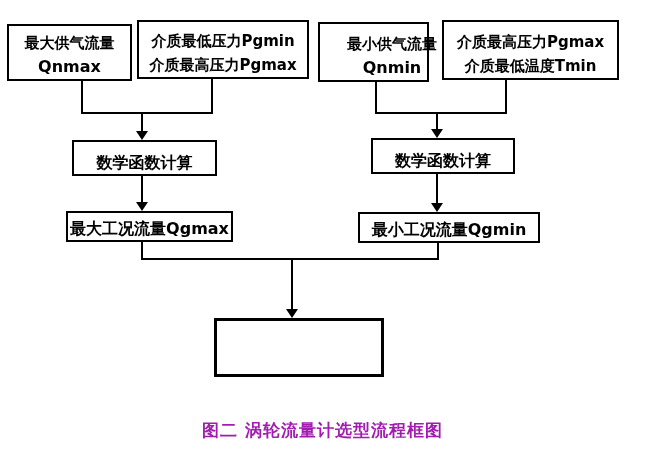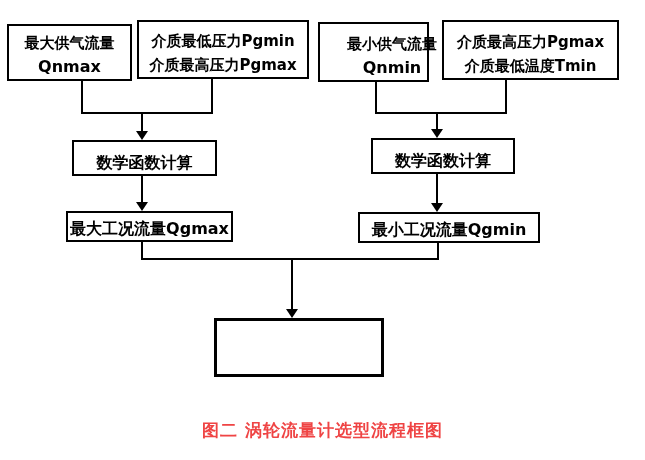--- a/index.html
+++ b/index.html
@@ -55,21 +55,21 @@
   #node-qgmin     { left: 358px; top: 212px; width: 182px; height: 31px; font-size: 16px; }
   #node-result    { left: 214px; top: 318px; width: 170px; height: 59px; line-height: 25px; }
   .caption {
     position: absolute;
     left: 0;
     top: 419px;
     width: 645px;
     text-align: center;
     font-weight: 700;
     font-size: 17px;
-    color: #ef4444;
+    color: #a21caf;
     letter-spacing: 1px;
   }
   .line2-latin { font-size: 16px; }
 </style>
 </head>
 <body>
 
 <div class="canvas">
 
   <svg class="connectors" width="645" height="460" viewBox="0 0 645 460" fill="none" stroke="#000000" stroke-width="2">

